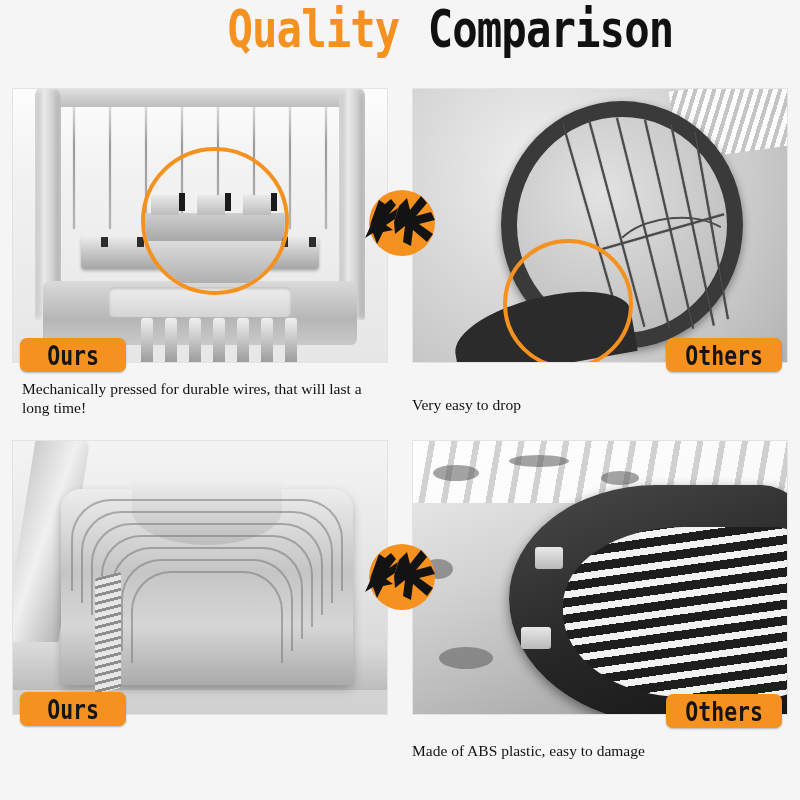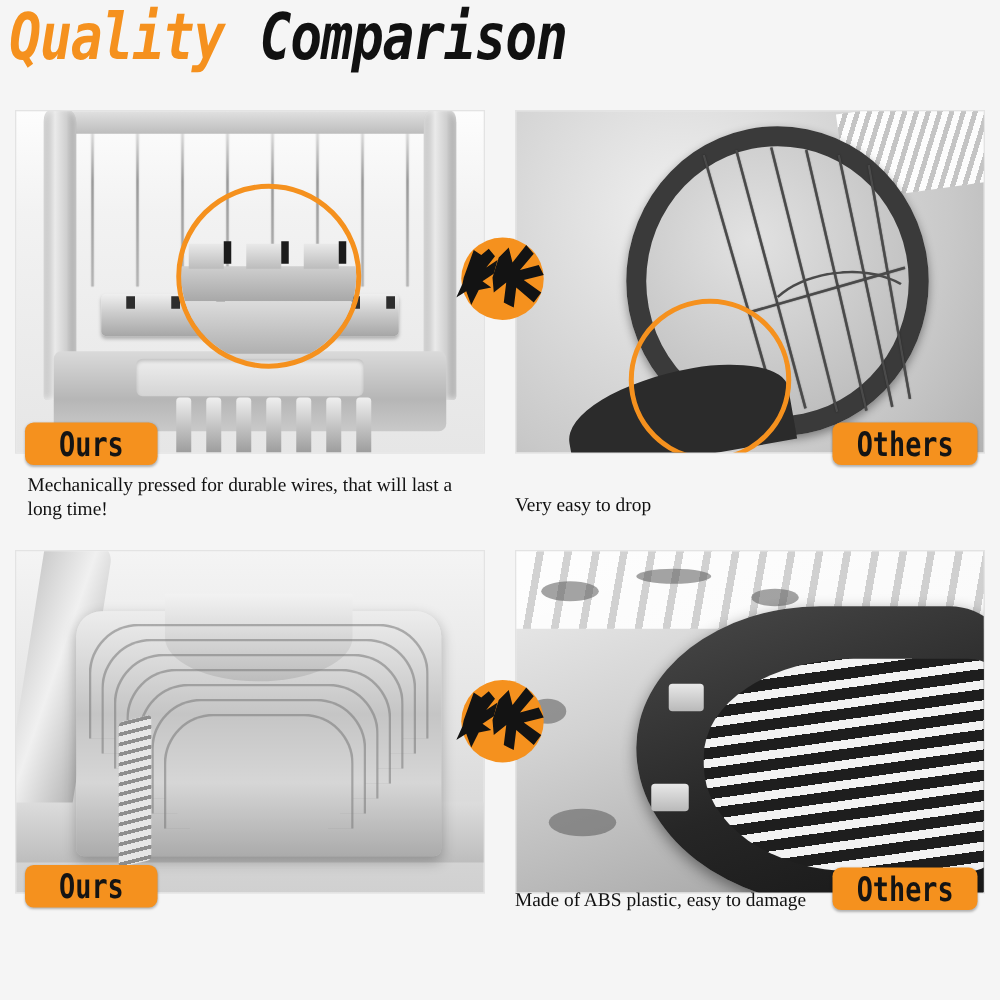--- a/index.html
+++ b/index.html
@@ -16,23 +16,22 @@
     position:relative;
     width:800px; height:800px;
     background:#f5f5f5;
   }
 
   
   .title-bar {
     position:absolute;
     left:0; top:8px;
     width:684px;
-    text-align:left;
+    text-align:right;
     white-space:nowrap;
-    font-style:italic;
   }
   .title-word {
     display:inline-block;
     font-family:"DejaVu Sans Mono", monospace;
     font-size:46px;
     font-weight:bold;
     letter-spacing:-1px;
     transform:scaleX(0.92) scaleY(1.12);
     transform-origin:center bottom;
     line-height:1.05;
@@ -414,21 +413,21 @@
     <div class="abs-body"></div>
     <div class="abs-grate"></div>
     <div class="abs-latch" style="left:122px; top:106px; width:28px; height:22px;"></div>
     <div class="abs-latch" style="left:108px; top:186px; width:30px; height:22px;"></div>
   </div>
 
   <div class="tag" style="left:666px; top:694px; width:116px; height:34px;">
     <span>Others</span>
   </div>
 
-  <div class="caption center" style="left:412px; top:712px; width:376px;">Made of ABS plastic, easy to damage</div>
+  <div class="caption center" style="left:412px; top:742px; width:376px;">Made of ABS plastic, easy to damage</div>
 
   <div class="pk" style="left:365px; top:186px;">
     <div class="pk-disc"></div>
     <svg width="74" height="74" viewBox="0 0 74 74">
       <g fill="#131313">
 
         <path d="M6 36 L14 14 L20 18 L26 13 L31 19 L24 28 L33 22 L30 33 L21 39 L28 44 L18 46 L12 58 L8 47 L0 52 L5 41 Z"></path>
 
         <path d="M34 20 L42 12 L45 24 L56 10 L62 17 L51 30 L66 26 L70 34 L54 38 L68 48 L62 56 L48 44 L46 60 L38 56 L40 40 L30 48 L29 36 Z"></path>
       </g>

